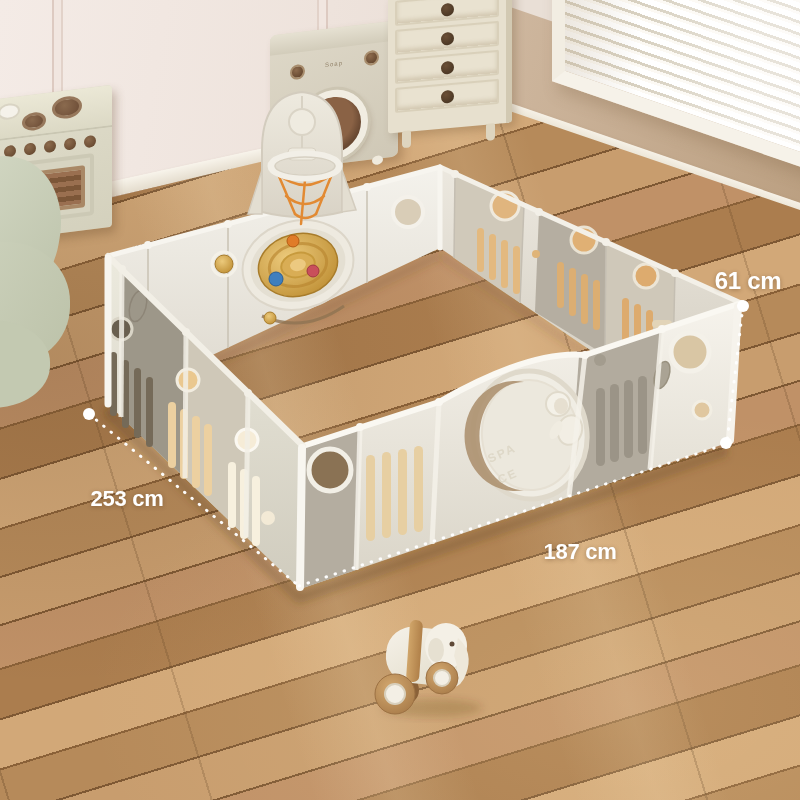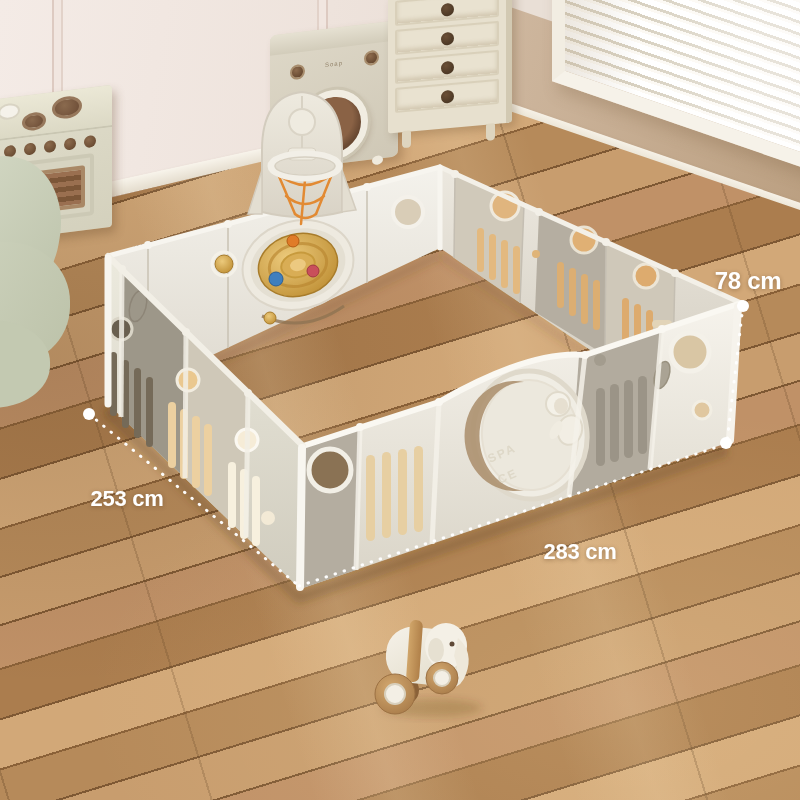--- a/index.html
+++ b/index.html
@@ -418,17 +418,17 @@
       <path d="M299,586 L726,444"></path>
       <path d="M743,306 L727,442"></path>
     </g>
     <g fill="#ffffff">
       <circle cx="89" cy="414" r="6"></circle>
       <circle cx="743" cy="306" r="6"></circle>
       <circle cx="726" cy="443" r="6"></circle>
     </g>
   </svg>
 
-  <div class="dim h" style="left:748px;top:281px">78 cm</div>
+  <div class="dim h" style="left:748px;top:281px">61 cm</div>
   <div class="dim" style="left:127px;top:499px">253 cm</div>
-  <div class="dim" style="left:580px;top:552px">283 cm</div>
+  <div class="dim" style="left:580px;top:552px">187 cm</div>
 
 </div>
 
 </body></html>

